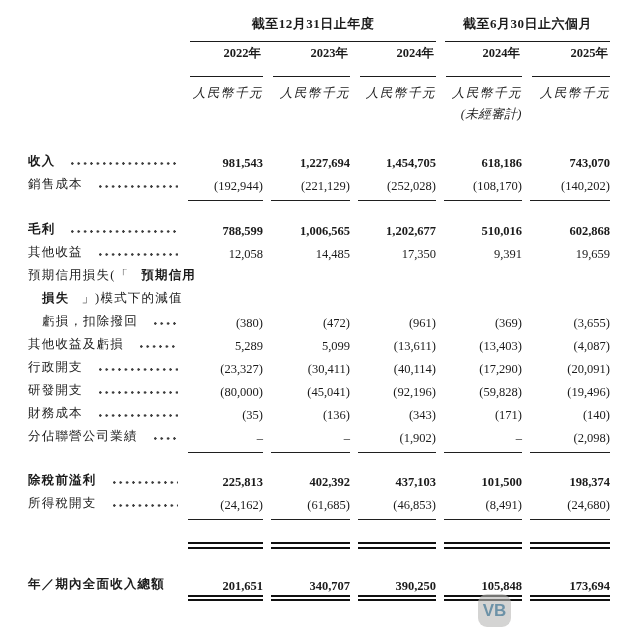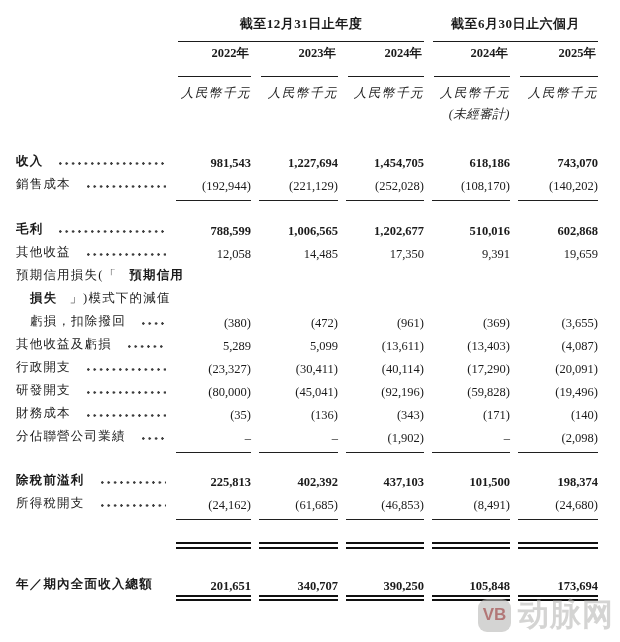--- a/index.html
+++ b/index.html
@@ -1,21 +1,21 @@
 <!DOCTYPE html>
 <html><head>
 <meta charset="utf-8">
 <style>
   html,body{margin:0;padding:0;background:#fff;}
   .page{
     position:relative;width:620px;height:642px;background:#ffffff;
     font-family:"Liberation Serif","DejaVu Serif",serif;color:#1b1b1b;
     overflow:hidden;box-sizing:border-box;padding-top:12px;
   }
-  table.fin{border-collapse:collapse;table-layout:fixed;margin-left:16px;width:582px;}
+  table.fin{border-collapse:collapse;table-layout:fixed;margin-left:28px;width:582px;}
   table.fin td{padding:0;vertical-align:bottom;font-size:12.5px;line-height:1.15;}
   
   .grp-row td{height:30px;}
   .grp{
     font-weight:bold;font-size:13px;letter-spacing:.5px;text-align:center;
     border-bottom:1.5px solid #1b1b1b;padding:0 0 9px 0;margin-left:10px;
   }
   .g2{margin-left:9px;}
   .yr-row td{height:27px;}
   .yr{
@@ -36,21 +36,21 @@
     background-size:6.4px 5px;background-repeat:repeat-x;
   }
   td.v{text-align:right;padding:0 1px 2px 0;}
   tr.rule-row{height:8px;}
   .rl{margin-left:8px;}
   .rl.s{border-top:1.5px solid #1f1f1f;margin-top:2px;}
   .rl.d{border-top:2px solid #101010;border-bottom:2px solid #101010;height:2.5px;margin-top:2px;}
   
   .watermark{position:absolute;left:478px;top:594px;display:flex;align-items:center;gap:7px;opacity:.6;pointer-events:none;}
   .wm-logo{
-    width:33px;height:33px;border-radius:9px;background:#b9b8b6;color:#7f1d1d;
+    width:33px;height:33px;border-radius:9px;background:#b9b8b6;color:#0c4a6e;
     display:flex;align-items:center;justify-content:center;font-weight:bold;font-size:17px;
     font-family:"Liberation Sans",sans-serif;
   }
   .wm-text{font-size:31px;font-weight:bold;color:#b9b8b6;font-family:"Liberation Sans",sans-serif;letter-spacing:1px;white-space:nowrap;}
 </style>
 </head>
 <body>
 
 <div class="page">
   <table class="fin">
@@ -400,15 +400,14 @@
             <div class="rl d"></div>
           </td>
         </tr>
       </tbody>
   </table>
 
   <div class="watermark">
     <span class="wm-logo">
         <span>VB</span>
       </span>
-    <span class="wm-text">动脉网</span>
   </div>
 </div>
 
 </body></html>

